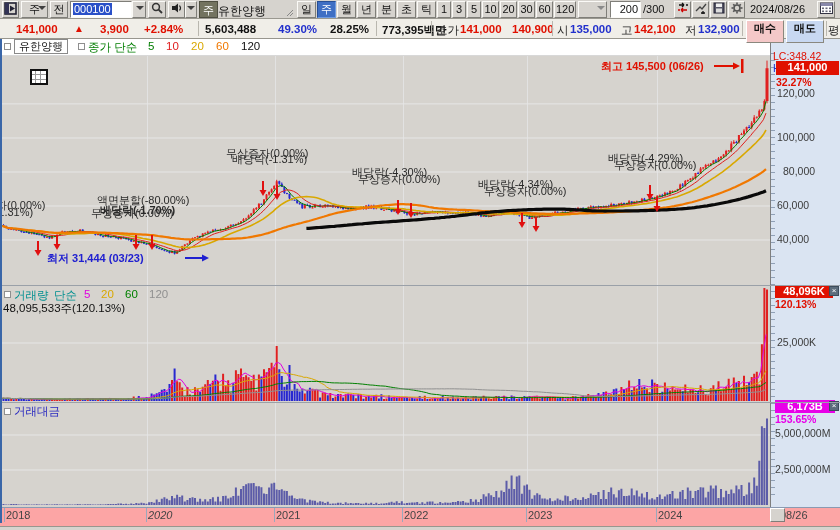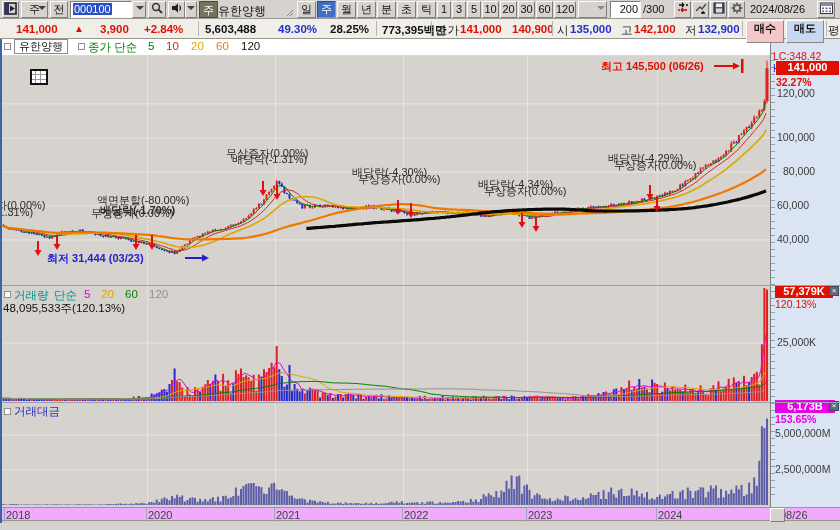--- a/index.html
+++ b/index.html
@@ -47,21 +47,21 @@
   
   .axis{position:absolute;left:770px;top:39px;width:70px;height:468px;background:#dae4f2;z-index:3;
         border-left:1px solid #7e7e7e}
   .tickstrip{position:absolute;left:0;top:14px;width:4px;height:446px;
         background:repeating-linear-gradient(to bottom,#90a0b6 0 1px,transparent 1px 7px)}
   .ax{position:absolute;white-space:nowrap;font-size:10.5px;color:#3c3c3c}
   .pricebox{position:absolute;color:#fff;text-align:center;font-size:11px;font-weight:bold;line-height:13px;z-index:2}
   .xclose{position:absolute;width:10px;height:10px;background:#5c6c7c;border:1px solid #3c4c5c;color:#fff;
           font-size:8px;line-height:8px;text-align:center;z-index:3}
   
-  .xaxis{position:absolute;left:0;top:507px;width:840px;height:14px;background:#f0abfc;z-index:3;
+  .xaxis{position:absolute;left:0;top:507px;width:840px;height:20px;background:#fca5a5;z-index:3;
          border-top:1px solid #8a9ab2;border-bottom:1px solid #98968e}
   .xlab{position:absolute;top:1px;font-size:11px;color:#444;white-space:nowrap}
   .xtick{position:absolute;top:0;width:1px;height:14px;background:#9aa8bc}
   .scrollthumb{position:absolute;left:770px;top:508px;width:15px;height:14px;background:#d6d3ce;z-index:4;
          border:1px solid;border-color:#fff #7f7e79 #7f7e79 #fff}
   .frame-left{position:absolute;left:0;top:39px;width:2px;height:484px;background:#3a66a8;z-index:6}
   .hline{position:absolute;z-index:3;height:1px;background:#9aa0a8}
   .icon-svg{position:absolute}
 </style>
 </head>
@@ -312,41 +312,41 @@
     <span class="ax" style="left:2px;top:23px;color:#2230cc">HC:</span>
     <div class="pricebox" style="left:5px;top:22px;width:63px;height:14px;background:#e01000">141,000</div>
     <span class="ax" style="left:5px;top:37px;color:#e01000;font-weight:bold">32.27%</span>
     <span class="ax" style="left:6px;top:48px">120,000</span>
     <span class="ax" style="left:6px;top:92px">100,000</span>
     <span class="ax" style="left:12px;top:126px">80,000</span>
     <span class="ax" style="left:6px;top:160px">60,000</span>
     <span class="ax" style="left:6px;top:194px">40,000</span>
 
     <div class="xclose" style="left:58px;top:247px">×</div>
-    <div class="pricebox" style="left:4px;top:246px;width:58px;height:13px;background:#e01000">57,379K</div>
-    <span class="ax" style="left:4px;top:259px;color:#e01000;font-weight:normal">120.13%</span>
+    <div class="pricebox" style="left:4px;top:246px;width:58px;height:13px;background:#e01000">48,096K</div>
+    <span class="ax" style="left:4px;top:259px;color:#e01000;font-weight:bold">120.13%</span>
     <span class="ax" style="left:6px;top:297px">25,000K</span>
 
     <div class="xclose" style="left:58px;top:362px">×</div>
     <div class="pricebox" style="left:4px;top:361px;width:60px;height:13px;background:#e800e8">6,173B</div>
     <span class="ax" style="left:4px;top:374px;color:#e800e8;font-weight:bold">153.65%</span>
     <span class="ax" style="left:4px;top:388px">5,000,000M</span>
     <span class="ax" style="left:4px;top:424px">2,500,000M</span>
   </div>
 
   <div class="xaxis" id="xaxis">
       <div class="xtick" style="left: 4px;"></div>
       <div class="xtick" style="left: 146px;"></div>
       <div class="xtick" style="left: 274px;"></div>
       <div class="xtick" style="left: 402px;"></div>
       <div class="xtick" style="left: 526px;"></div>
       <div class="xtick" style="left: 656px;"></div>
       <div class="xtick" style="left: 778px;"></div>
       <span class="xlab" style="left: 6px;">2018</span>
-      <span class="xlab" style="left: 148px;">2020</span>
+      <span class="xlab" style="left: 148px; font-style: italic;">2020</span>
       <span class="xlab" style="left: 276px;">2021</span>
       <span class="xlab" style="left: 404px;">2022</span>
       <span class="xlab" style="left: 528px;">2023</span>
       <span class="xlab" style="left: 658px;">2024</span>
       <span class="xlab" style="left: 780px;">08/26</span>
     </div>
   <div class="scrollthumb"></div>
 
   <div class="frame-left"></div>
   <div class="hline" style="left:0;top:55px;width:770px;background:#d8d8d8"></div>

